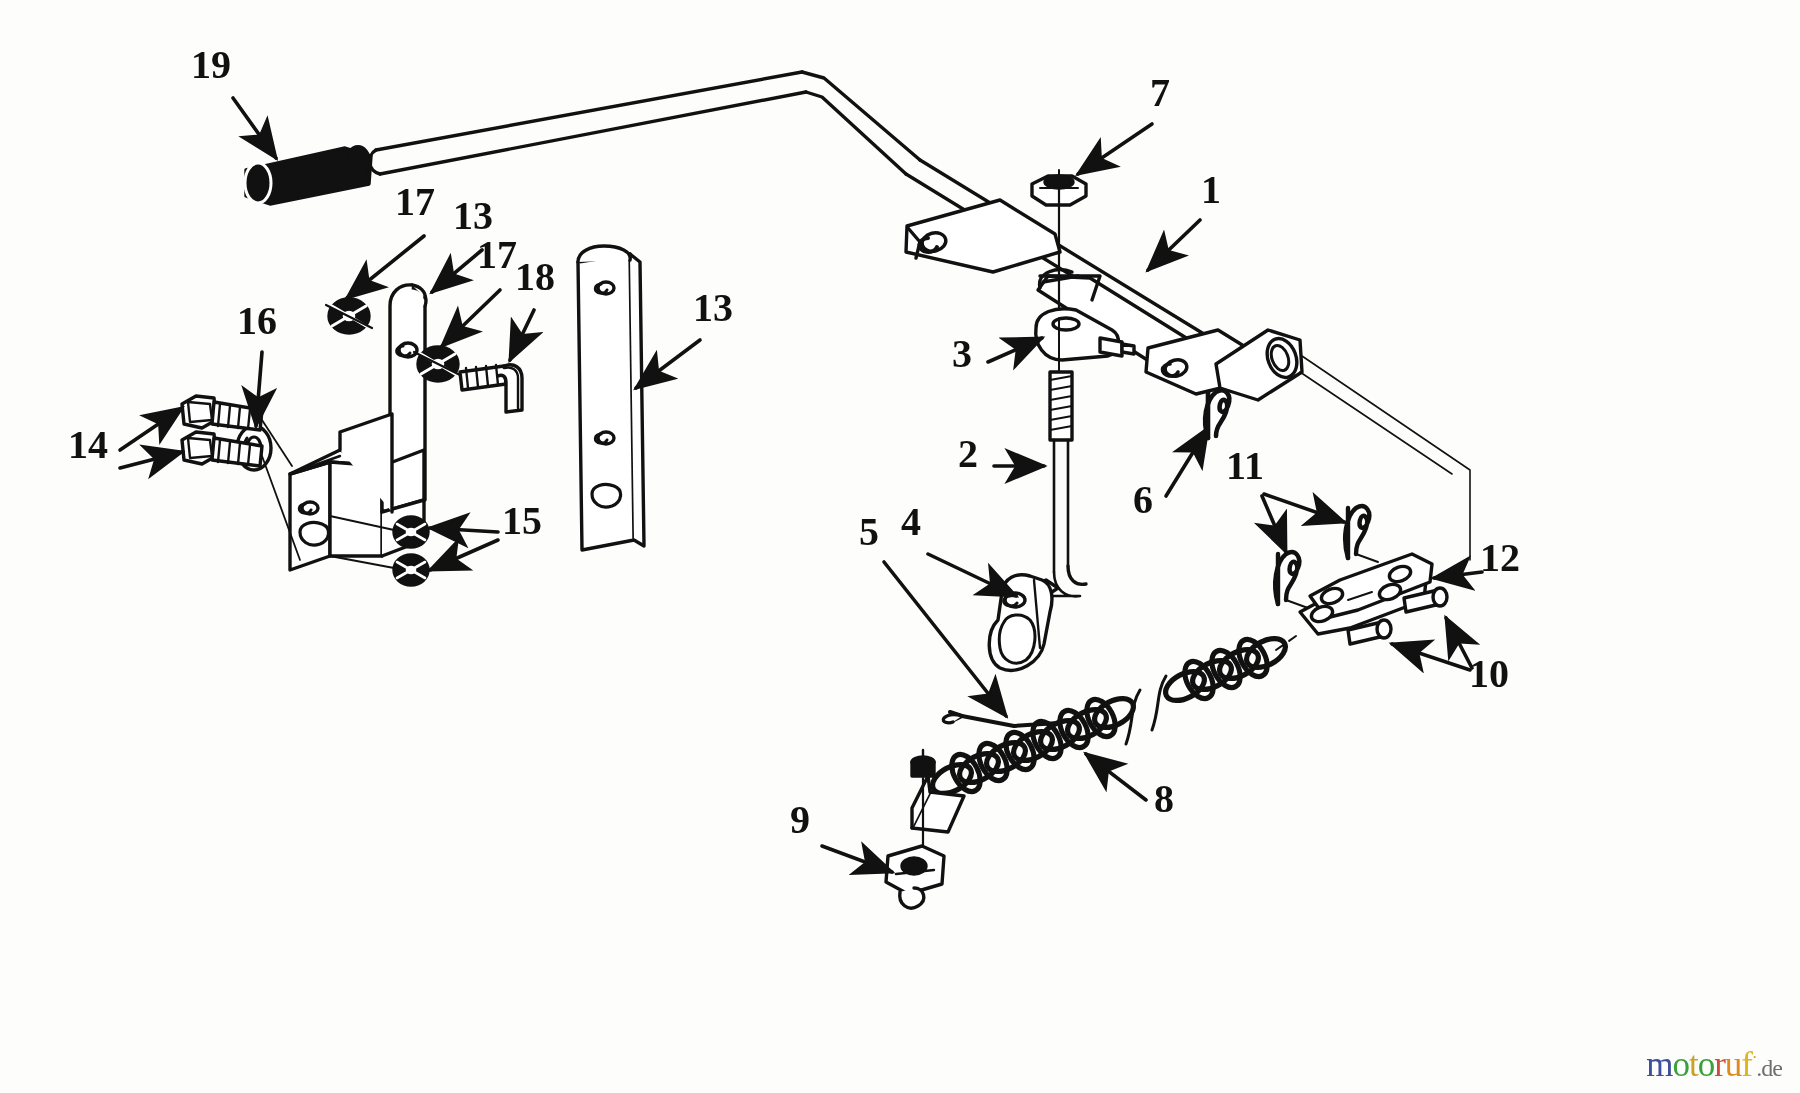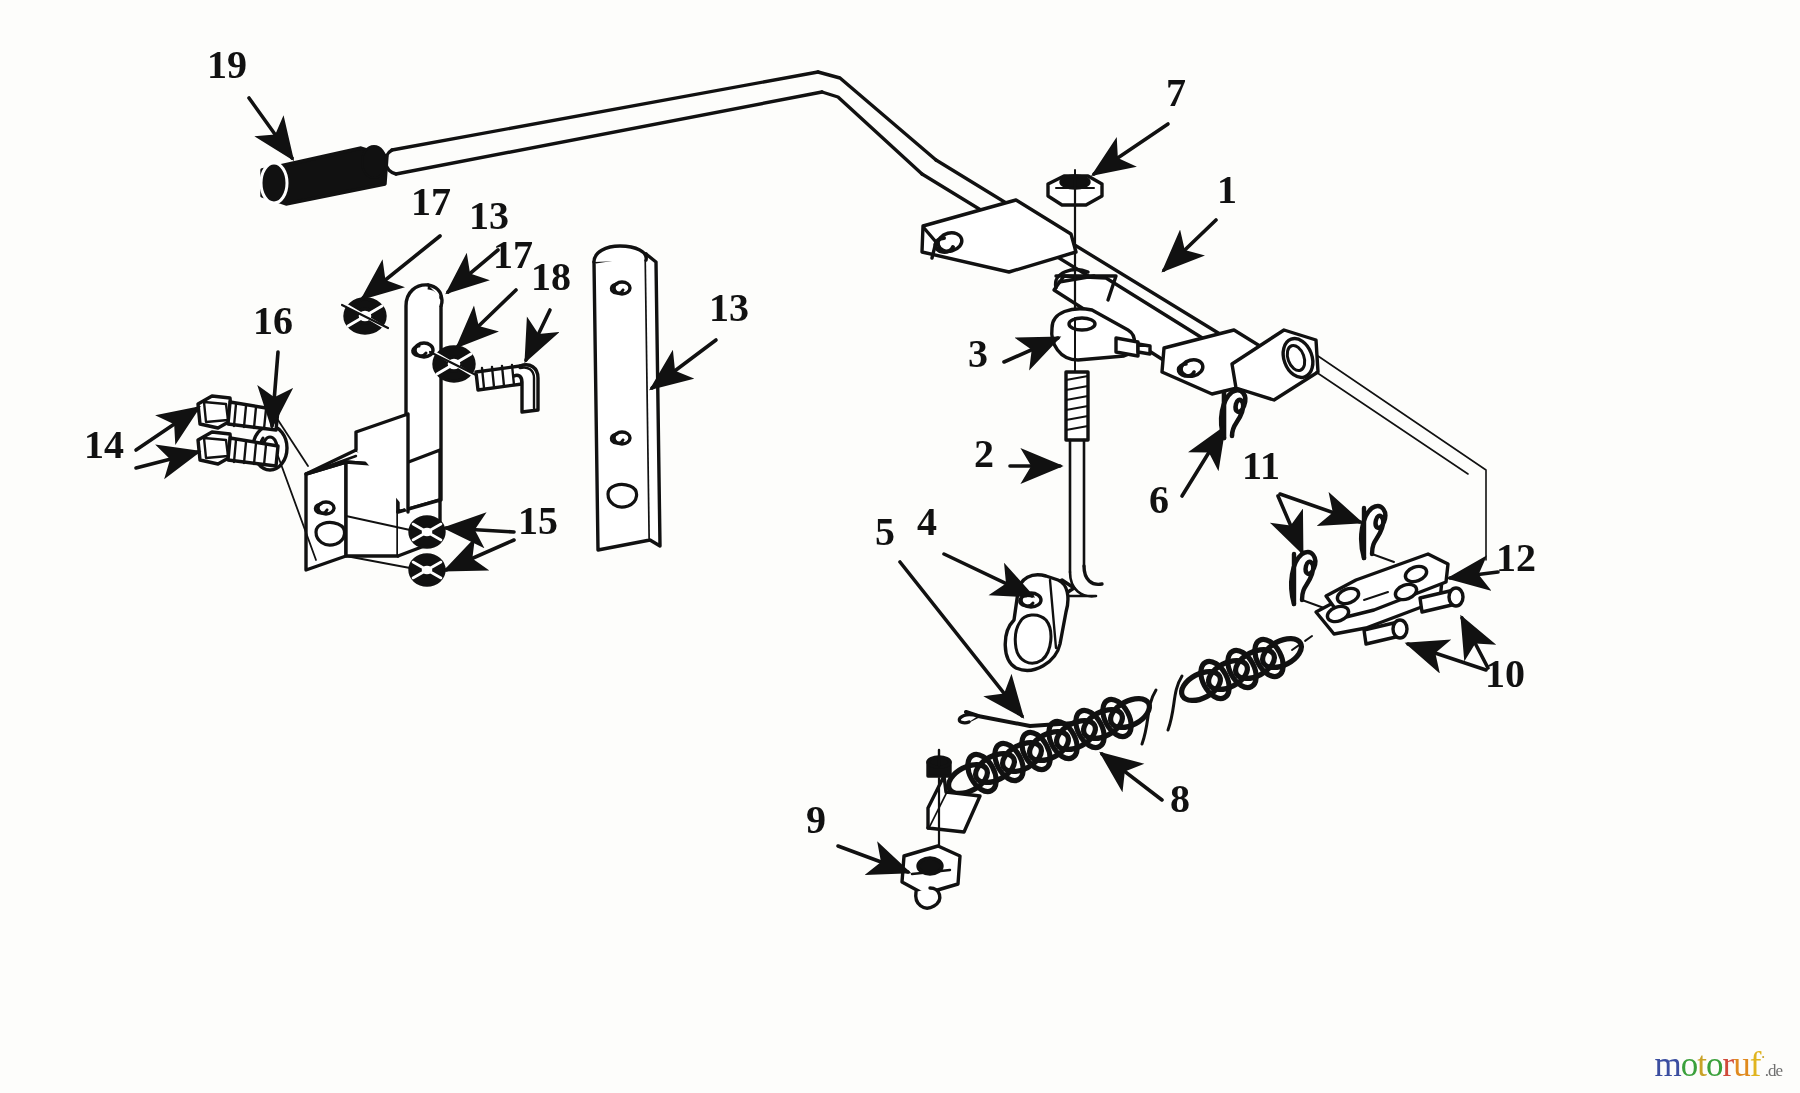--- a/index.html
+++ b/index.html
@@ -1,24 +1,24 @@
 <!DOCTYPE html>
 <html><head>
 <meta charset="utf-8">
 <style>
   html,body{margin:0;padding:0;background:#fff;}
   body{width:1800px;height:1093px;position:relative;overflow:hidden;
        font-family:"Liberation Serif", serif;background:#fdfdfb;}
-  #diagram-root{position:absolute;inset:0;margin-left:16px;}
+  #diagram-root{position:absolute;inset:0;}
   svg#parts-svg{position:absolute;left:0;top:0;width:1800px;height:1093px;}
   .callout{font-family:"Liberation Serif", serif;font-weight:bold;font-size:40px;fill:#111;}
   .wm{position:absolute;right:18px;bottom:8px;font-family:"Liberation Serif",serif;
       font-size:35px;font-weight:normal;letter-spacing:-1px;}
   .wm span{display:inline-block;}
-  .wm .de{font-size:17px;color:#6f6f6f;}
+  .wm .de{font-size:24px;color:#6f6f6f;}
 </style>
 </head>
 <body>
 
 <div id="diagram-root">
 
 <svg id="parts-svg" viewBox="0 0 1800 1093">
   <defs>
     <marker id="arrow" markerWidth="13" markerHeight="13" refX="11" refY="5" orient="auto">
       <path d="M0,0 L12,5 L0,10 L3,5 z" fill="#111"></path>

